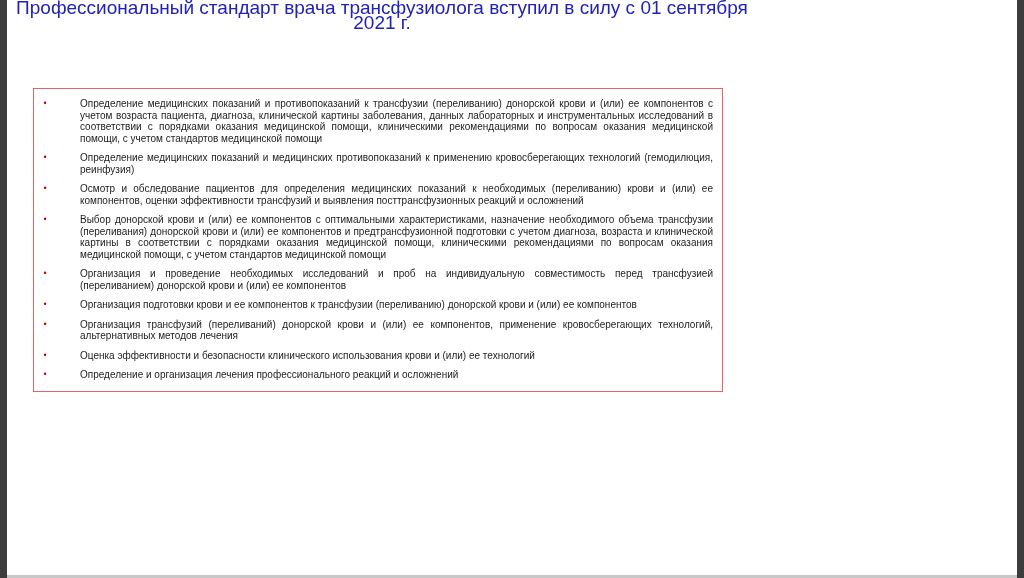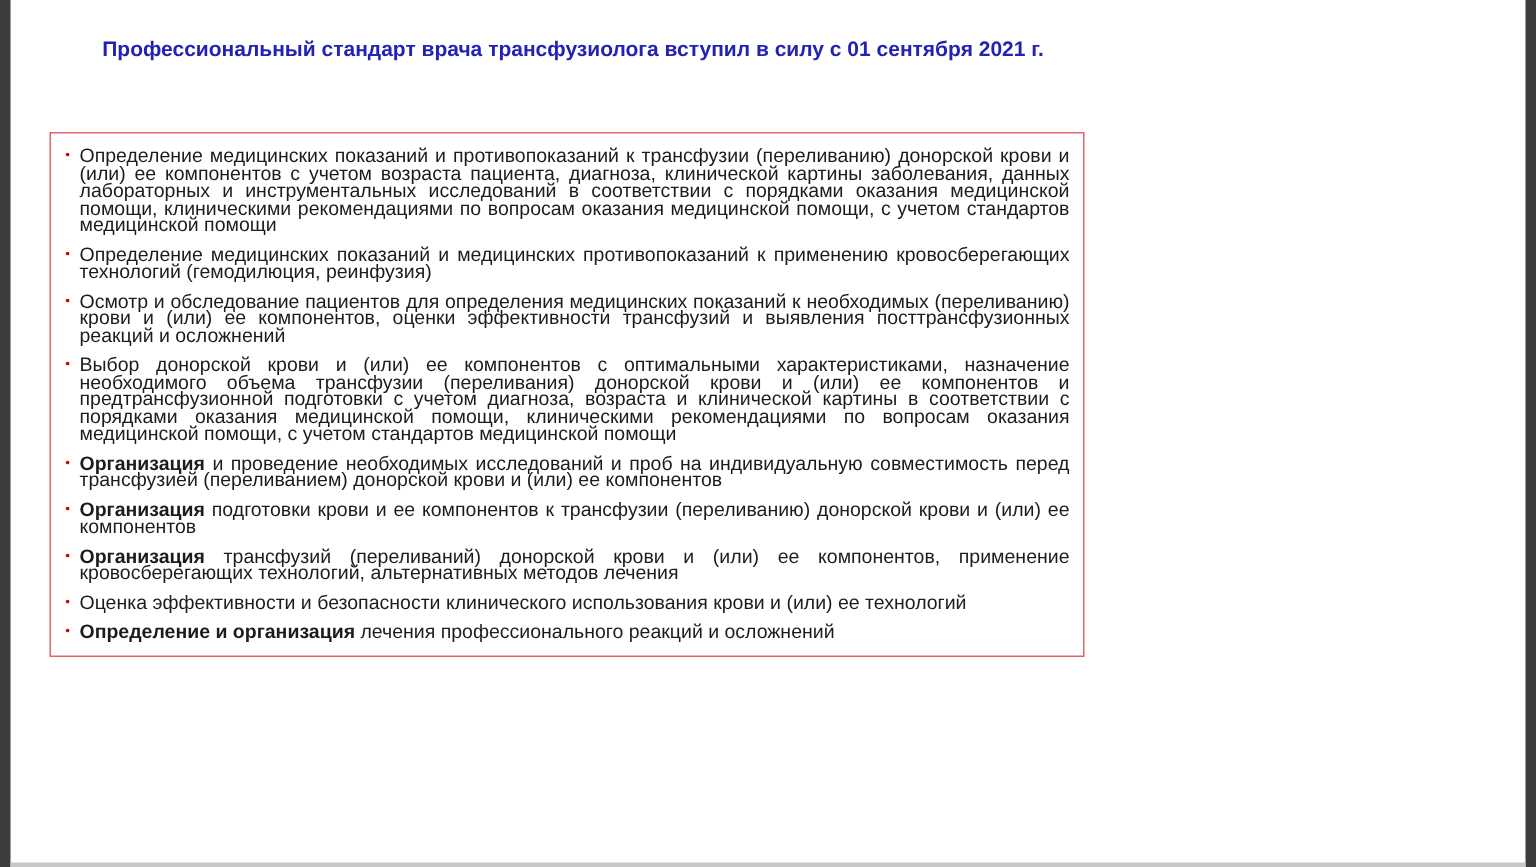--- a/index.html
+++ b/index.html
@@ -34,26 +34,26 @@
   .slide {
     position: absolute;
     left: 7px;
     top: 0;
     width: 750px;
     height: 578px;
   }
   .slide-title {
     position: absolute;
     left: 0;
-    top: 25px;
+    top: 0;
     width: 100%;
     text-align: center;
     color: var(--title-color, #2222b5);
-    font-weight: bold;
-    font-size: 14px;
+    font-weight: normal;
+    font-size: 19px;
     line-height: 15px;
   }
   .slide-subtitle {
     position: absolute;
     left: 40px;
     top: 47px;
     width: 625px;
     font-size: 9.5px;
     line-height: 11.5px;
     color: var(--text-color, #1c1c1c);
@@ -83,28 +83,29 @@
   .bullet {
     flex: 0 0 16px;
     width: 16px;
     text-align: center;
     color: var(--bullet-color, #cc0000);
     font-size: 9px;
     line-height: 11.5px;
   }
   .item-text {
     flex: 1;
-    font-size: 13px;
+    font-size: 10px;
     line-height: 11.5px;
     color: var(--text-color, #1c1c1c);
     text-align: justify;
     padding-right: 2px;
+    margin-left: 27px;
   }
   .item-text b {
-    font-weight: bold;
+    font-weight: normal;
   }
 </style>
 </head>
 <body>
 
 <div class="edge edge-left"></div>
 <div class="edge edge-right"></div>
 <div class="bottom-edge"></div>
 
 <div class="slide">

